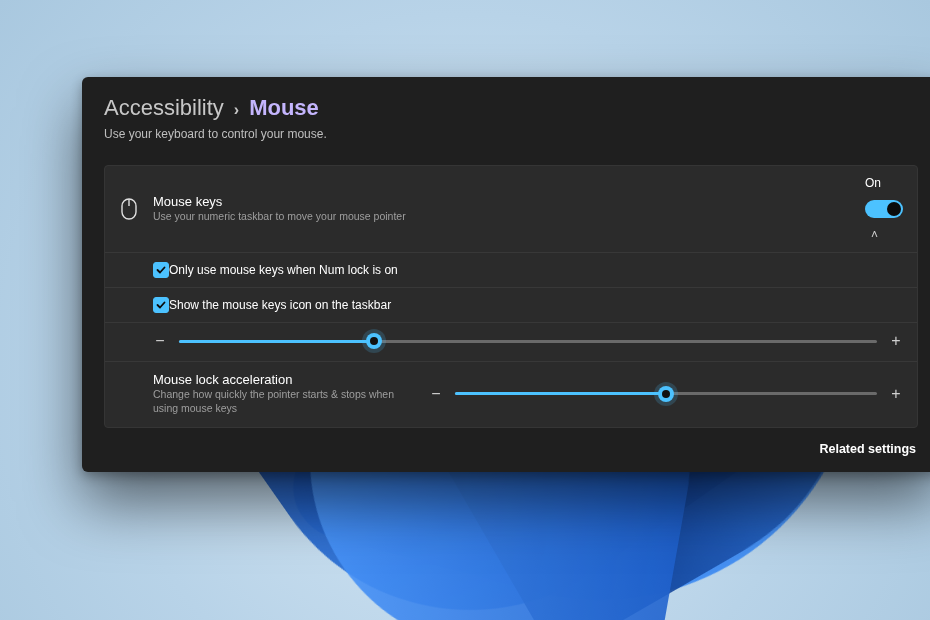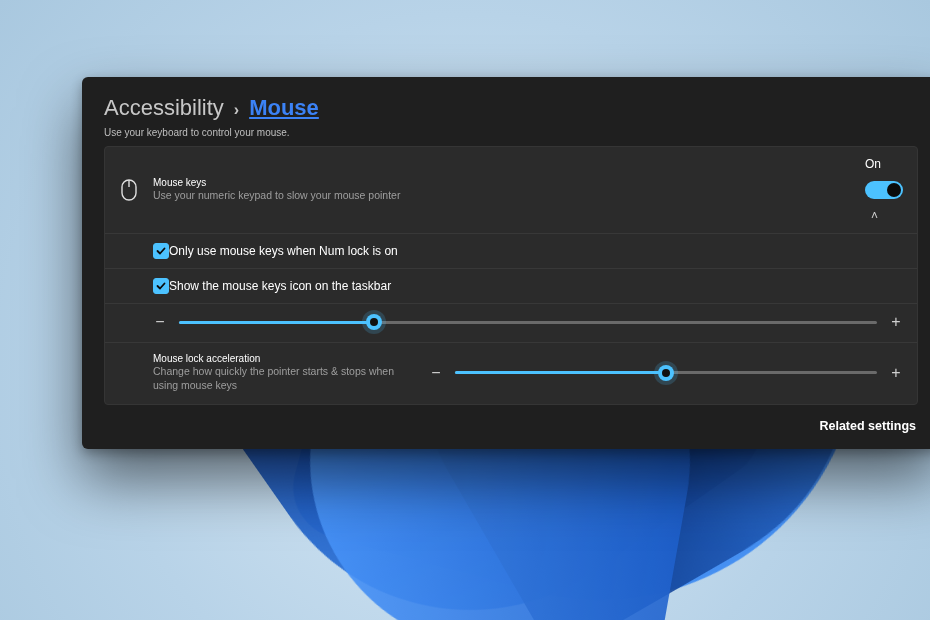--- a/index.html
+++ b/index.html
@@ -40,23 +40,23 @@
     padding: 18px 22px 14px 22px;
     box-sizing: border-box;
   }
   .breadcrumb {
     display: flex; align-items: baseline; gap: 10px;
     font-size: 22px; font-weight: 600;
     margin-bottom: 6px;
   }
   .crumb-parent { color: #c7c7c7; font-weight: 500; }
   .crumb-sep    { color: #c7c7c7; font-size: 16px; }
-  .crumb-current{ color: #3b82f6; text-decoration: underline; }
+  .crumb-current{ color: #c4b5fd; }
   .subtitle {
-    font-size: 10px; color: #bfbfbf; margin-bottom: 8px;
+    font-size: 12px; color: #bfbfbf; margin-bottom: 24px;
   }
 
   .card {
     background: #2b2b2b;
     border: 1px solid #353535;
     border-radius: 4px;
   }
 
   .row {
     display: flex; align-items: center;
@@ -65,21 +65,21 @@
   }
   .row:first-child { border-top: none; }
 
   
   .hdr-row { gap: 14px; }
   .mouse-ico-box {
     width: 20px; height: 26px; display:flex; align-items:center; justify-content:center;
     color:#e0e0e0;
   }
   .row-titles { flex:1; }
-  .row-title { font-size: 10px; color:#ffffff; }
+  .row-title { font-size: 13px; color:#ffffff; }
   .row-desc  { font-size: 10.5px; color:#9e9e9e; line-height:1.35; }
 
   .toggle-wrap { display:flex; align-items:flex-start; gap:10px;flex-direction:column; }
   .toggle-label { font-size:12px; color:#fff; }
   .toggle {
     width: 38px; height: 18px; border-radius: 10px;
     background: #4cc2ff; position: relative;
   }
   .toggle::after{
     content:""; position:absolute; right:2px; top:2px;
@@ -154,21 +154,21 @@
 
     <div class="row hdr-row">
       <span class="mouse-ico-box">
         <svg width="16" height="22" viewBox="0 0 16 22" fill="none" stroke="currentColor" stroke-width="1.4">
           <rect x="1" y="1" width="14" height="20" rx="7"></rect>
           <line x1="8" y1="1" x2="8" y2="8"></line>
         </svg>
       </span>
       <div class="row-titles">
         <div class="row-title">Mouse keys</div>
-        <div class="row-desc">Use your numeric keypad to slow your mouse pointer</div>
+        <div class="row-desc">Use your numeric taskbar to move your mouse pointer</div>
       </div>
       <div class="toggle-wrap">
         <span class="toggle-label">On</span>
         <span class="toggle"></span>
         <span class="chevron">˄</span>
       </div>
     </div>
 
     <div class="row chk-row">
       <span class="chk checked">

